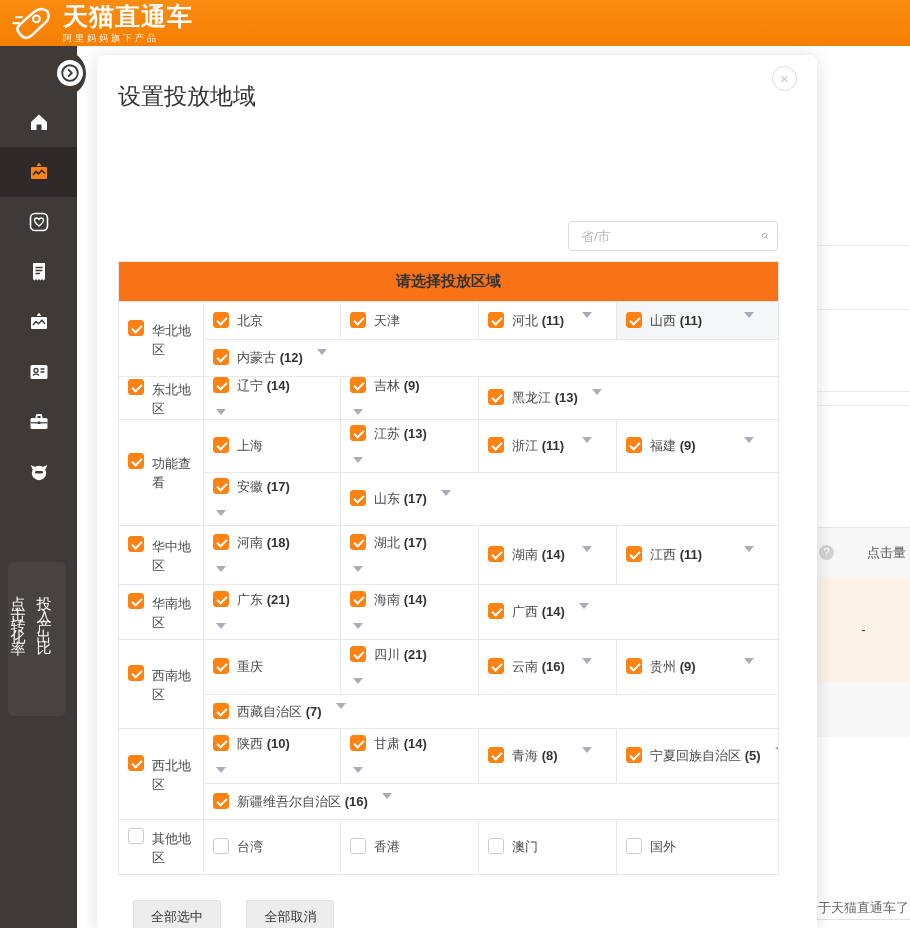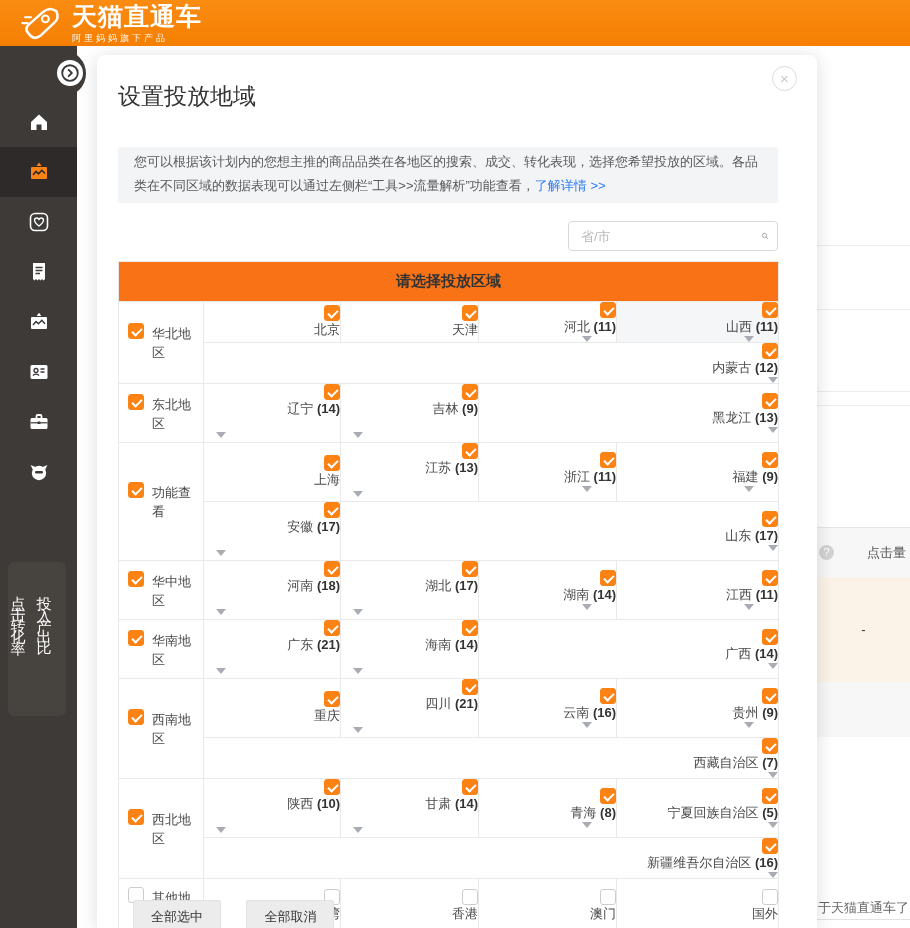--- a/index.html
+++ b/index.html
@@ -2,21 +2,21 @@
 <html><head>
 <meta charset="utf-8">
 <style>
   * { margin:0; padding:0; box-sizing:border-box; }
   html,body { width:910px; height:928px; overflow:hidden; background:#fff;
     font-family:"Liberation Sans","DejaVu Sans",sans-serif; position:relative; }
 
   
   .top-header { position:absolute; left:0; top:0; width:910px; height:46px;
     background:linear-gradient(#fa8c12,#f57f02); z-index:40; }
-  .logo { position:absolute; left:20px; top:3px; display:flex; align-items:center;justify-content:space-between; }
+  .logo { position:absolute; left:11px; top:3px; display:flex; align-items:center;justify-content:space-between; }
   .logo-icon { width:44px; height:40px; margin-right:8px; }
   .brand-text { color:#fff; }
   .brand-name { font-size:25px; font-weight:bold; letter-spacing:1px; line-height:26px; }
   .brand-sub { font-size:9px; letter-spacing:3px; opacity:.95; margin-top:3px; }
 
   
   .sidebar { position:absolute; left:0; top:46px; width:77px; height:882px;
     background:#3d3a38; z-index:30; }
   .notch { position:absolute; left:50px; top:4px; width:36px; height:47px;
     background:#3d3a38; border-radius:0 24px 24px 0; }
@@ -75,21 +75,21 @@
   .region-table { border-collapse:collapse; table-layout:fixed; width:660px; }
   .region-table th, .region-table td { border:1px solid #e9e9e9; }
   .region-table th { height:40px; background:#f97316; font-size:15px; color:#333;
     font-weight:bold; }
   td.prov-cell { padding-left:9px; overflow:hidden; cursor:pointer; }
   td.prov-cell.hovered { background:#f5f6f7; }
   td.region-cell { padding-left:9px; vertical-align:middle; cursor:pointer; }
   .region-inner { display:flex; align-items:flex-start; }
   .region-label { margin-left:8px; width:42px; line-height:19px; font-size:13px;
     color:#4a4a4a; margin-top:1px; }
-  .cell-line { display:flex; align-items:flex-end;flex-direction:column; }
+  .cell-line { display:flex; align-items:flex-start; }
   .prov-label { margin-left:8px; font-size:13px; color:#4a4a4a; white-space:nowrap; }
   .cnt { font-weight:bold; color:#333; }
   .cb { width:16px; height:16px; border-radius:3px; flex:0 0 16px; position:relative;
     cursor:pointer; background:#fff; border:1px solid #ccc; }
   .cb.checked { background:#fc8214; border-color:#fc8214; }
   .cb.checked::after { content:""; position:absolute; left:5px; top:2px; width:4px;
     height:8px; border:solid #fff; border-width:0 2px 2px 0; transform:rotate(45deg); }
   .tri { width:0; height:0; border-left:5px solid transparent; border-right:5px solid transparent;
     border-top:6px solid #a9adb3; display:inline-block; cursor:pointer; }
   .tri.inline { margin-left:auto; margin-right:24px; }
@@ -204,21 +204,20 @@
 <div class="strip-gray"></div>
 <div class="strip-footer">
   <span>于天猫直通车</span>
   <span>了</span>
 </div>
 
 <div class="modal">
   <div class="modal-close">×</div>
   <div class="modal-title">设置投放地域</div>
 
-  <div class="notice"><span>您可以根据该计划内的您想主推的商品品类在各地区的搜索、成交、转化表现，选择您希望投放的区域。各品类在不同区域的数据表现可以通过左侧栏“工具&gt;&gt;流量解析”功能查看，</span><a class="notice-link">了解详情 &gt;&gt;</a></div>
 
   <div class="search-wrap">
     <input class="search-input" placeholder="省/市" style="">
     <svg class="search-icon" viewBox="0 0 22 22">
       <circle cx="9.5" cy="9.5" r="6" fill="none" stroke="#8a8a8a" stroke-width="1.8"></circle>
       <line x1="14" y1="14" x2="18.5" y2="18.5" stroke="#8a8a8a" stroke-width="1.8" stroke-linecap="round"></line>
     </svg>
   </div>
 
   <div class="table-wrap">

